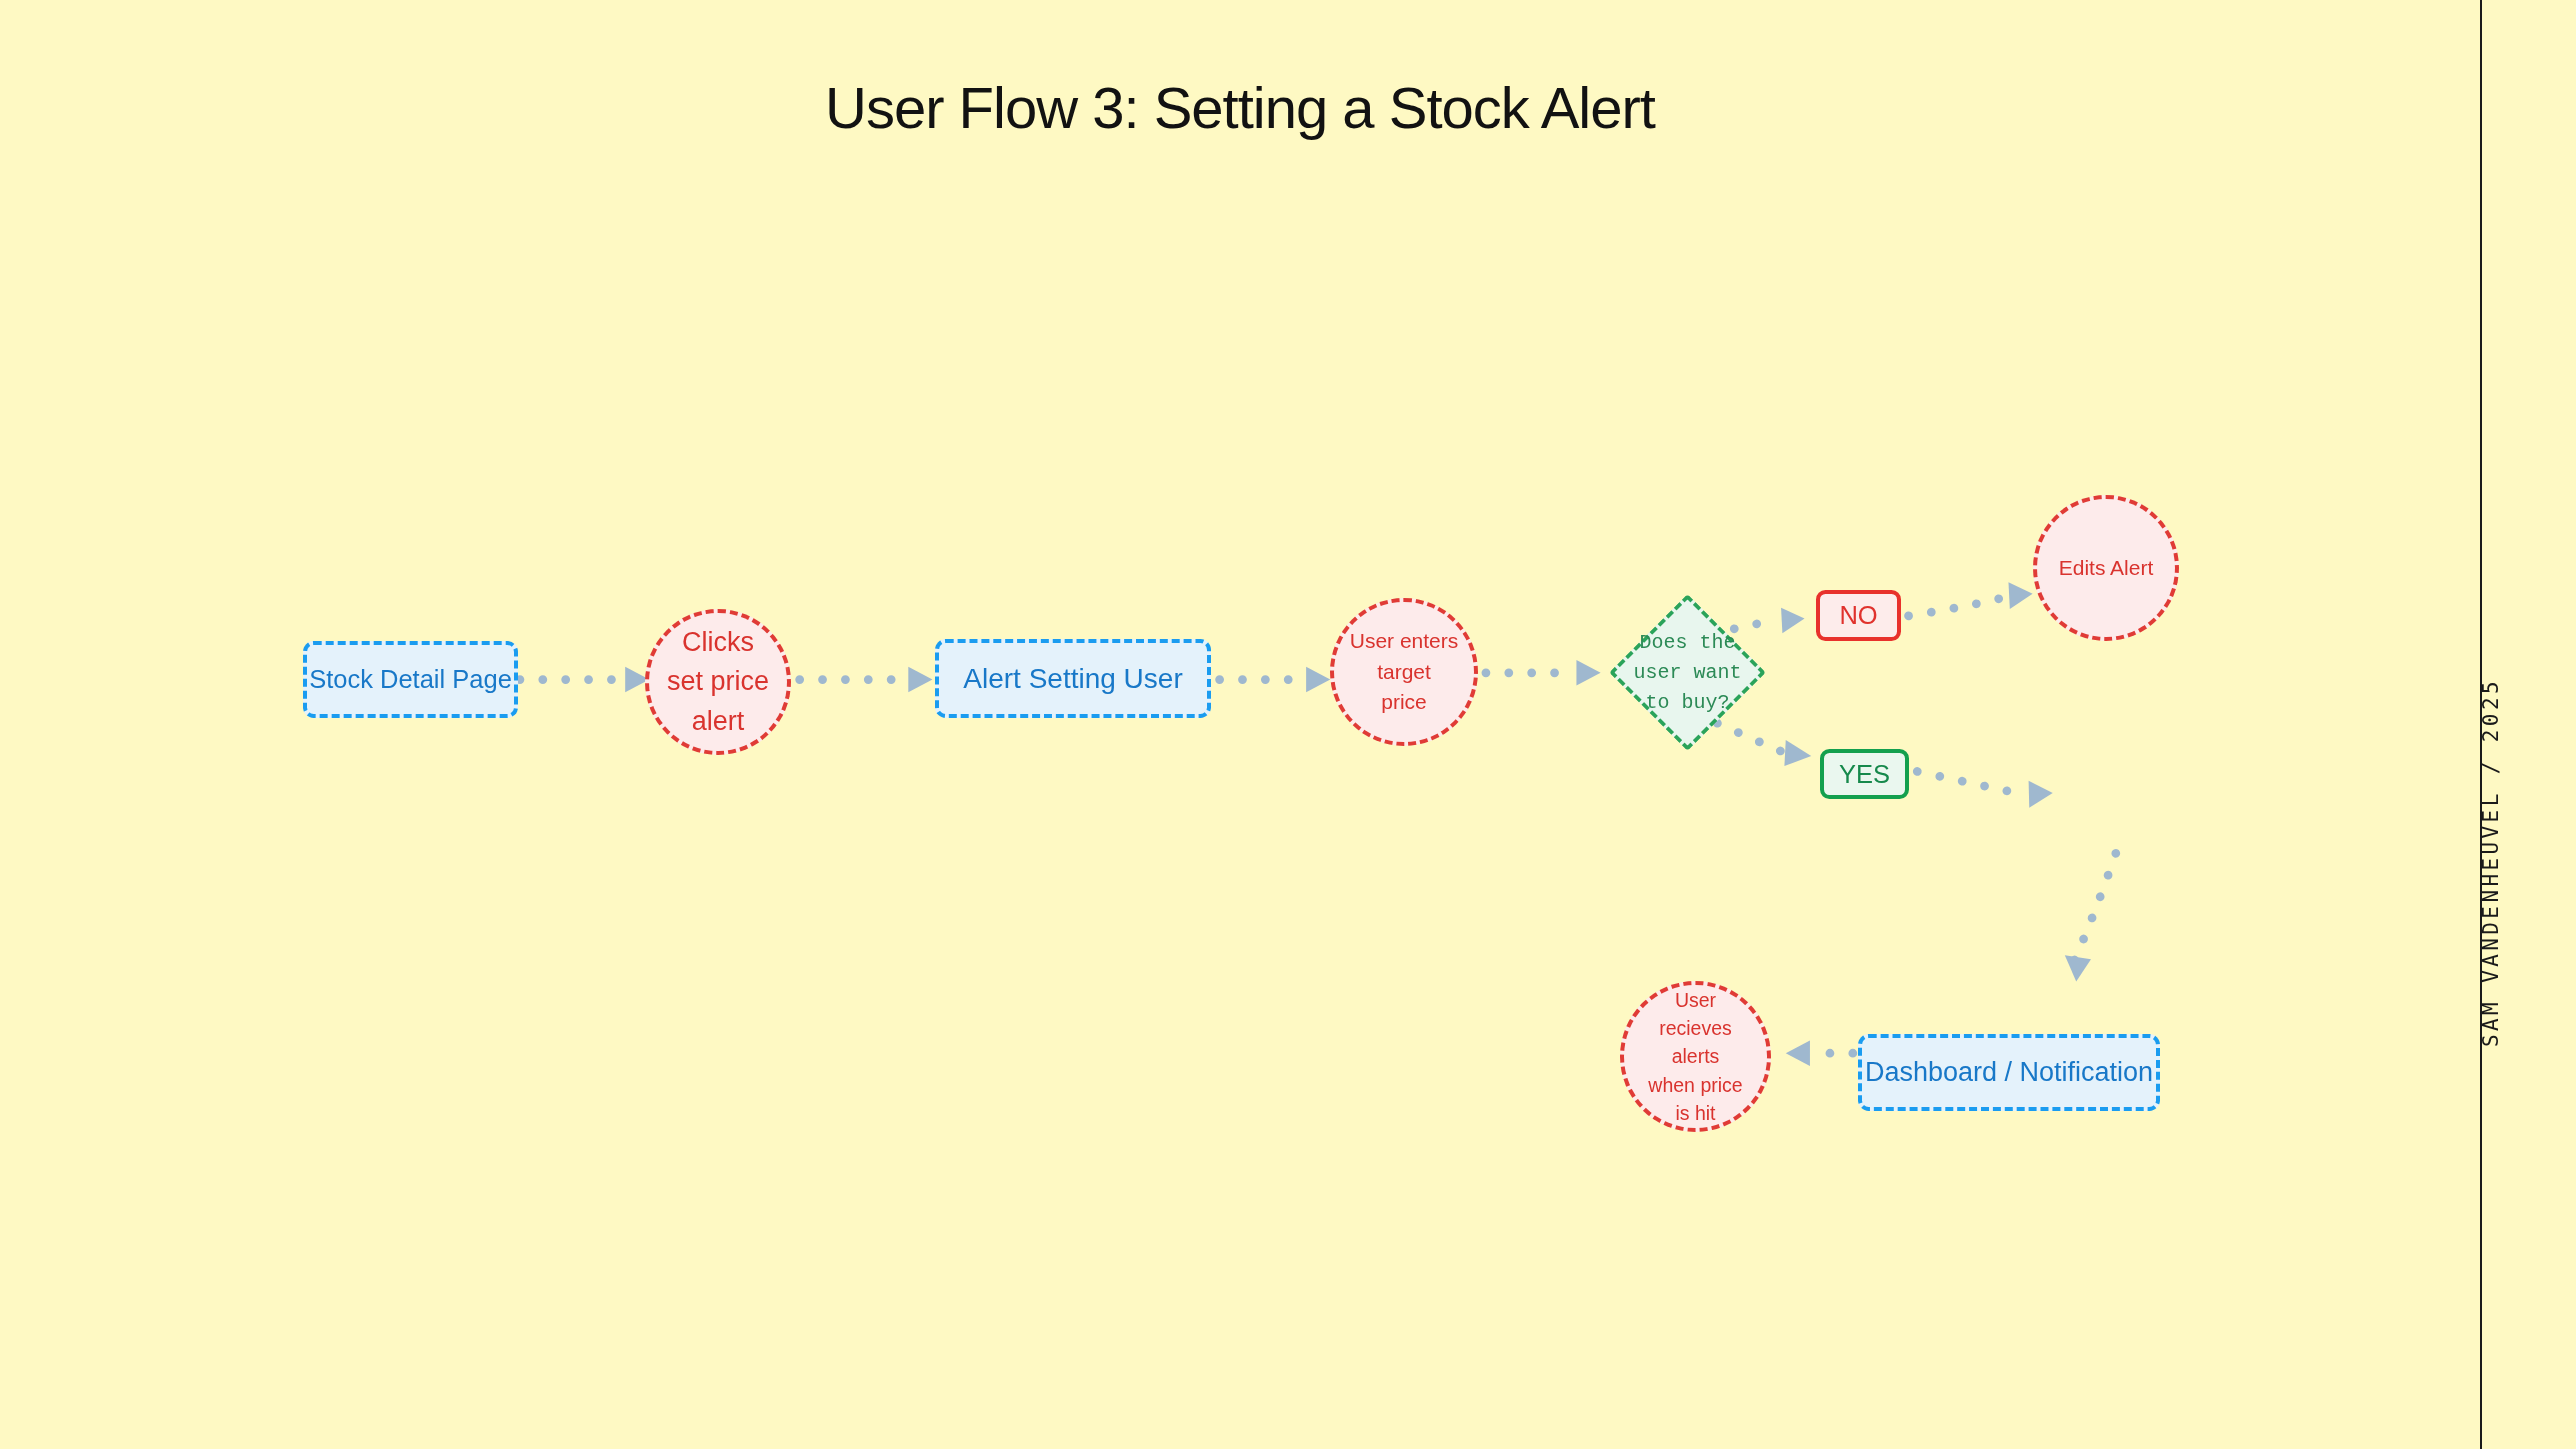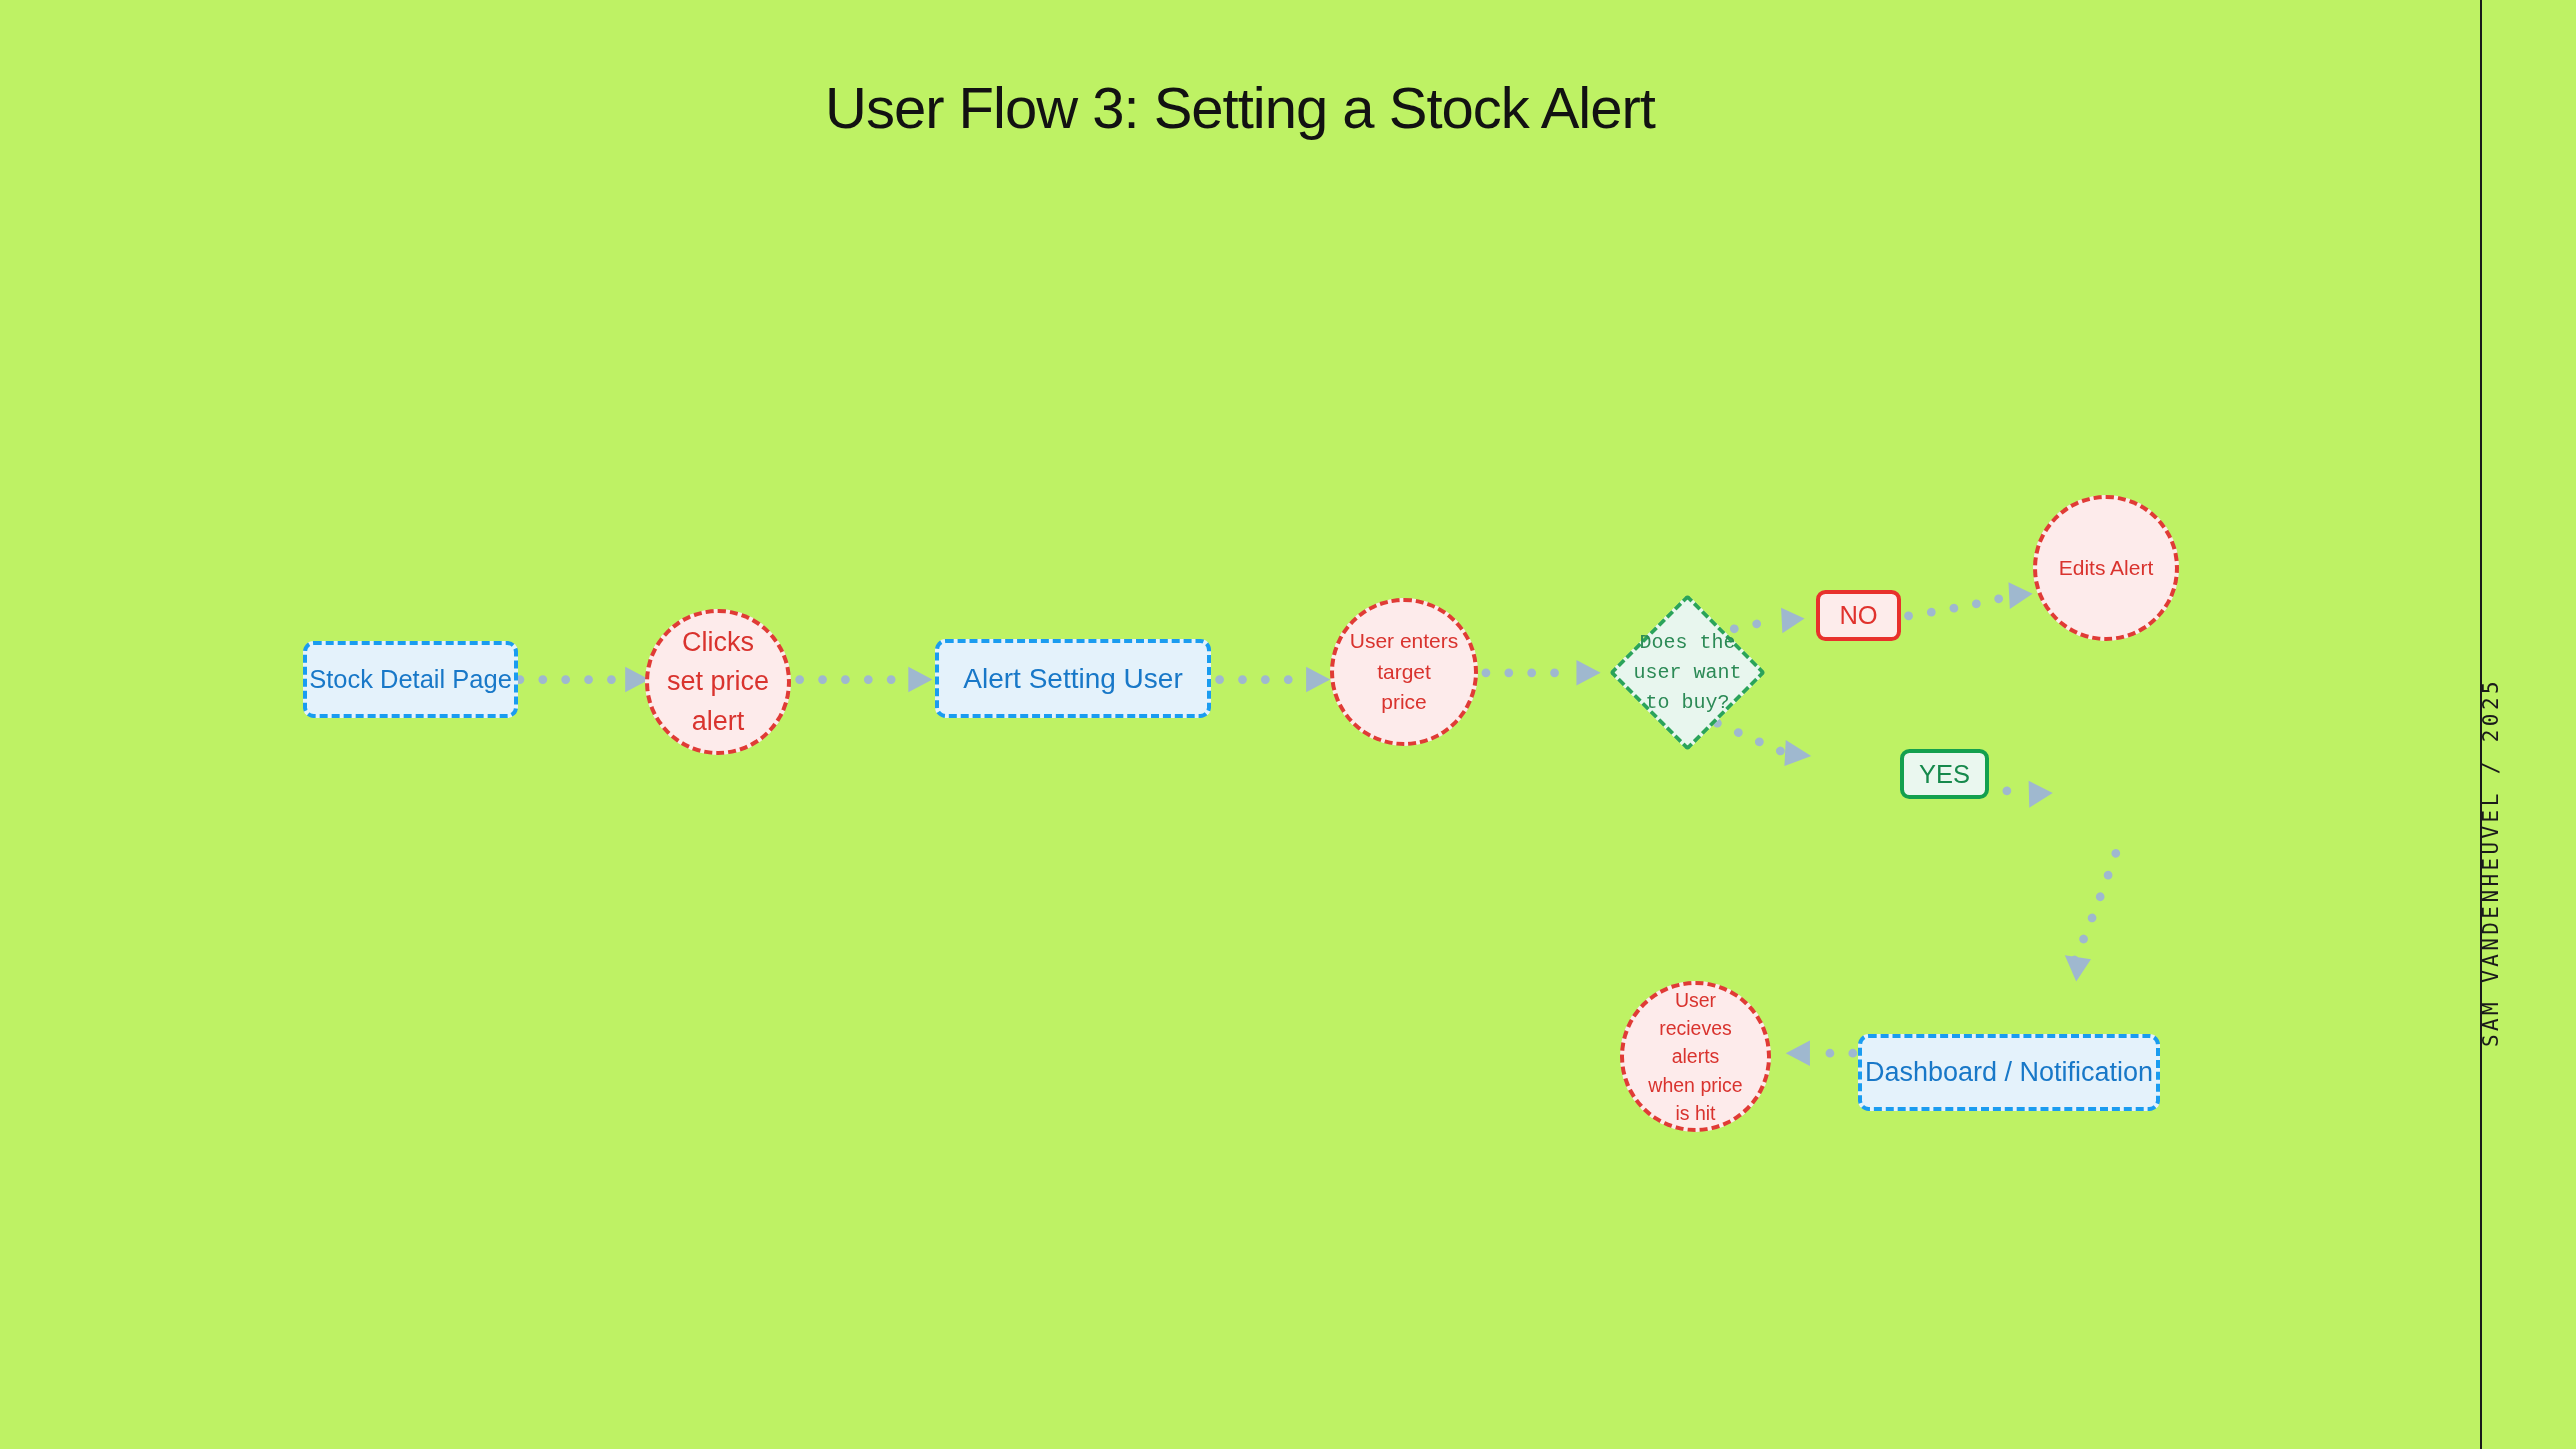--- a/index.html
+++ b/index.html
@@ -4,21 +4,21 @@
 <style>
   html, body {
     margin: 0;
     padding: 0;
     background: #ffffff;
   }
   #canvas {
     position: relative;
     width: 2576px;
     height: 1449px;
-    background: #bef264;
+    background: #fef9c3;
     overflow: hidden;
     font-family: "Liberation Sans", sans-serif;
   }
 
   
   #page-title {
     position: absolute;
     left: 0;
     top: 74px;
     width: 2480px;
@@ -220,21 +220,21 @@
 
   <div class="decision-diamond-wrap" style="left:1632px; top:617px; width:111px; height:111px;">
     <div class="decision-diamond-shape"></div>
     <div class="decision-diamond-label" style="left:-23.5px; top:-20px; width:158px; height:151px; white-space:pre-line;">Does the
 user want
 to buy?</div>
   </div>
 
   <div class="node choice-box choice-no" style="left:1816px; top:590px; width:85px; height:51px;">NO</div>
 
-  <div class="node choice-box choice-yes" style="left:1900px; top:749px; width:89px; height:50px;">YES</div>
+  <div class="node choice-box choice-yes" style="left:1820px; top:749px; width:89px; height:50px;">YES</div>
 
   <div class="node action-circle" style="left:2033px; top:495px; width:146px; height:146px; font-size:21px; white-space:pre-line;">Edits Alert</div>
 
 
   <div class="node page-box" style="left:1858px; top:1005px; width:302px; height:77px; font-size:27px;margin-top:29px;">Dashboard / Notification</div>
 
   <div class="node action-circle" style="left:1620px; top:981px; width:151px; height:151px; font-size:19.5px; white-space:pre-line;">User
 recieves
 alerts
 when price

